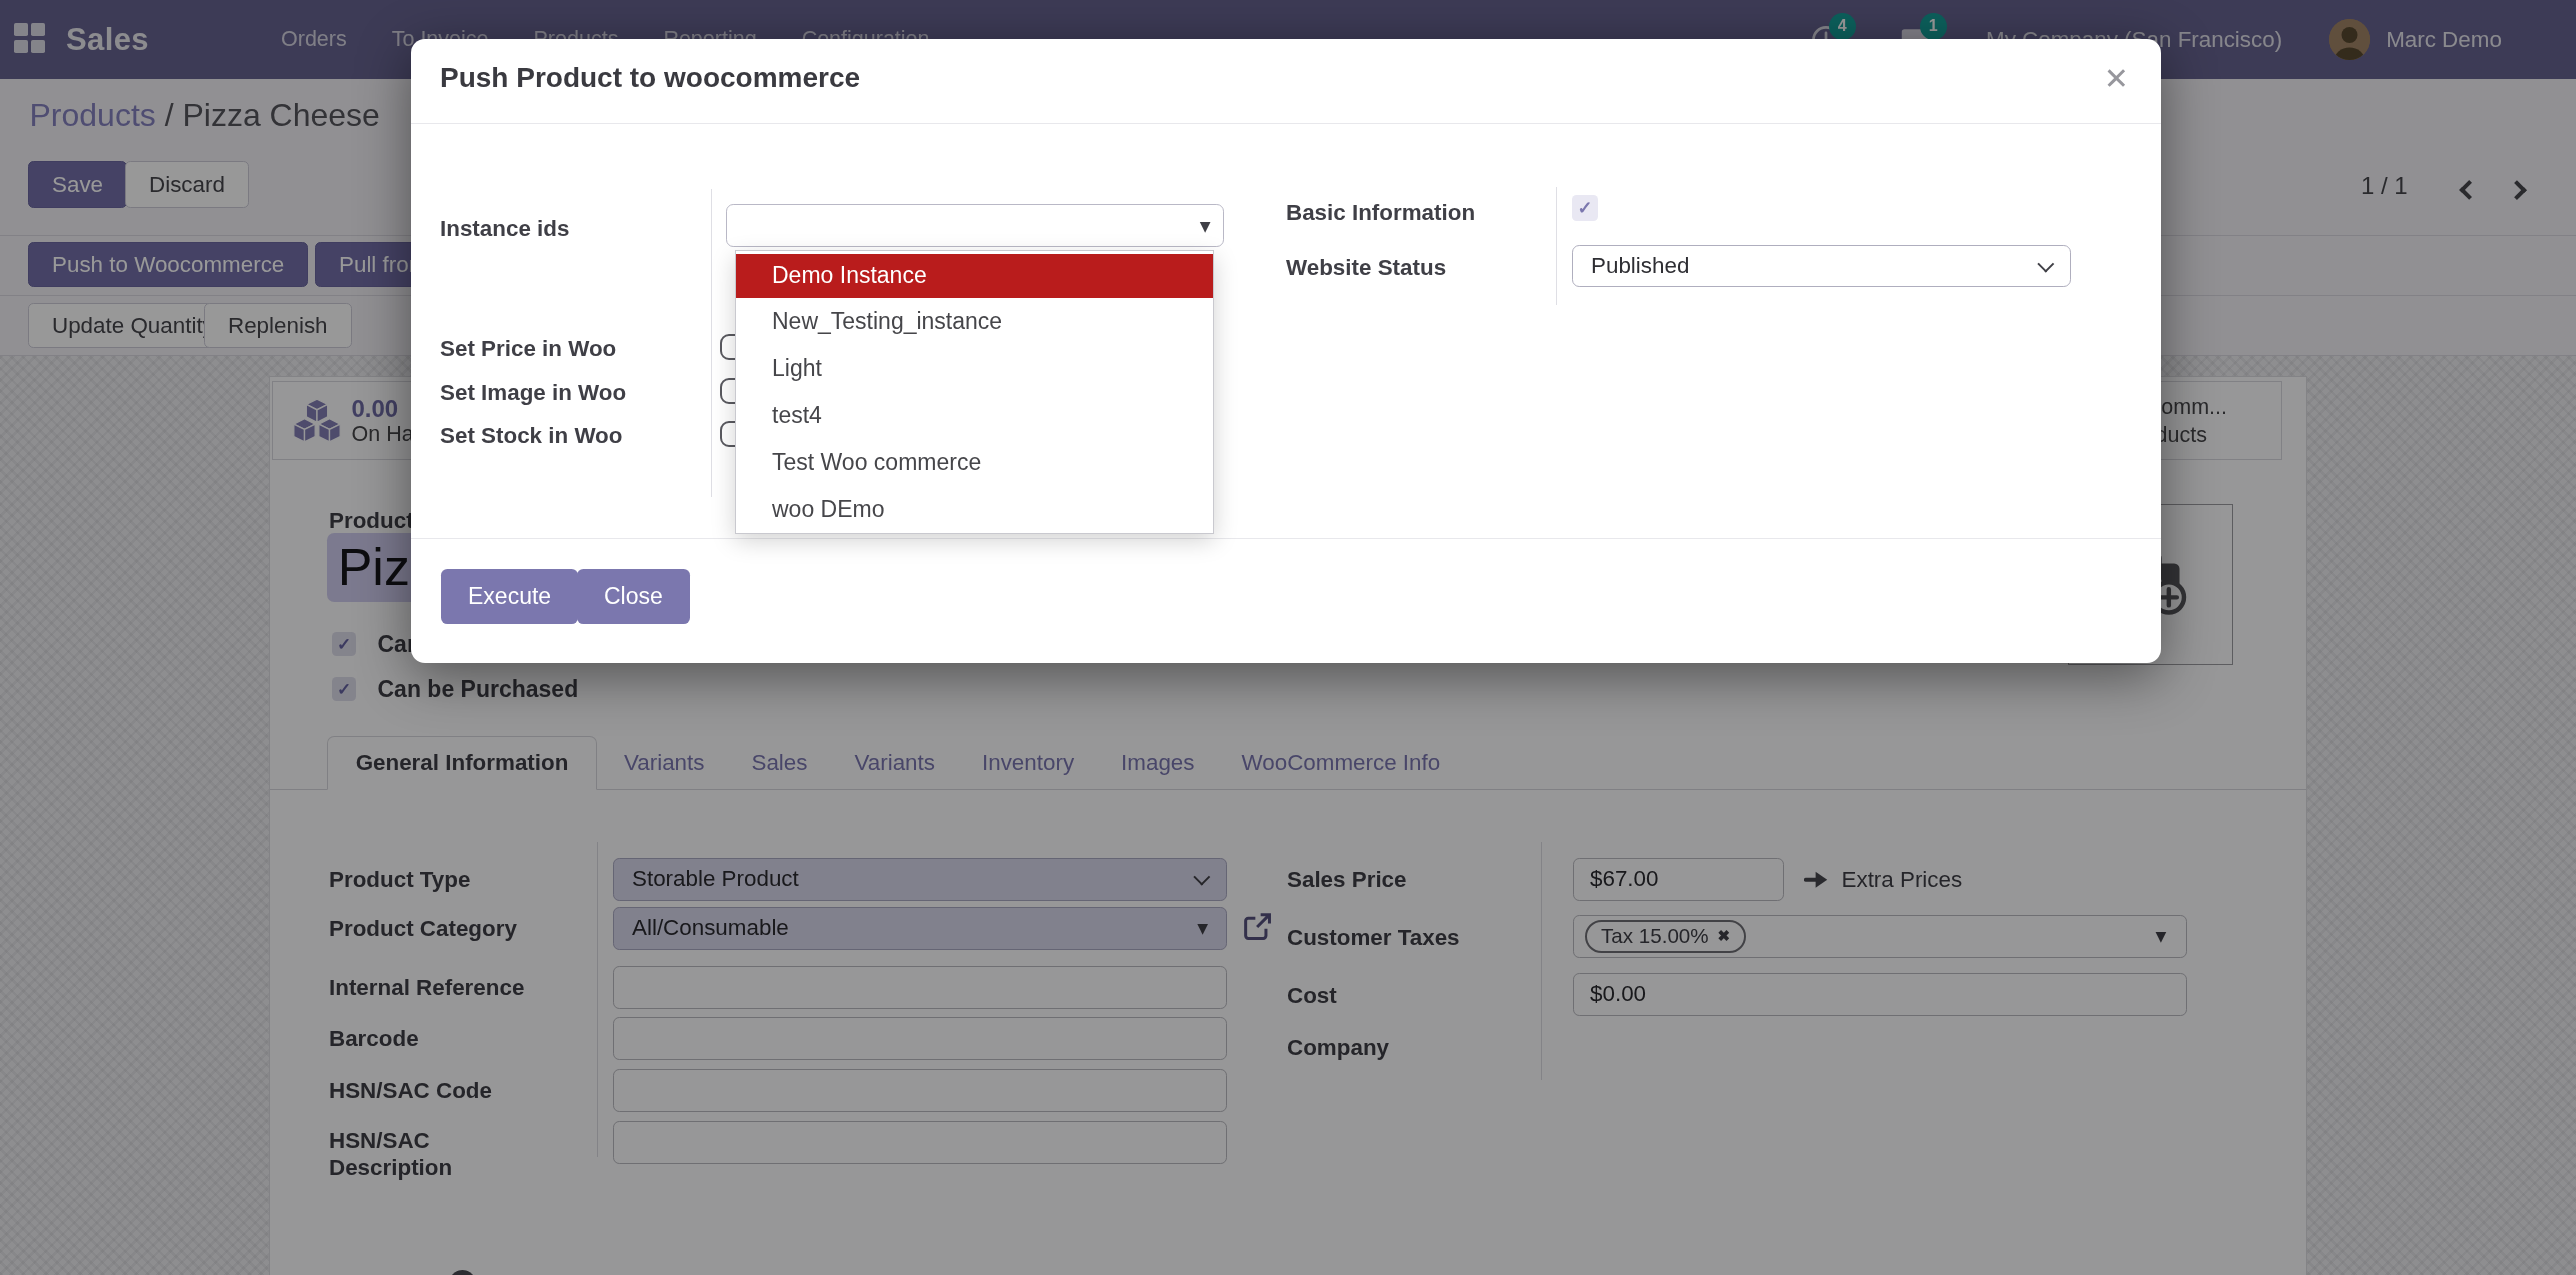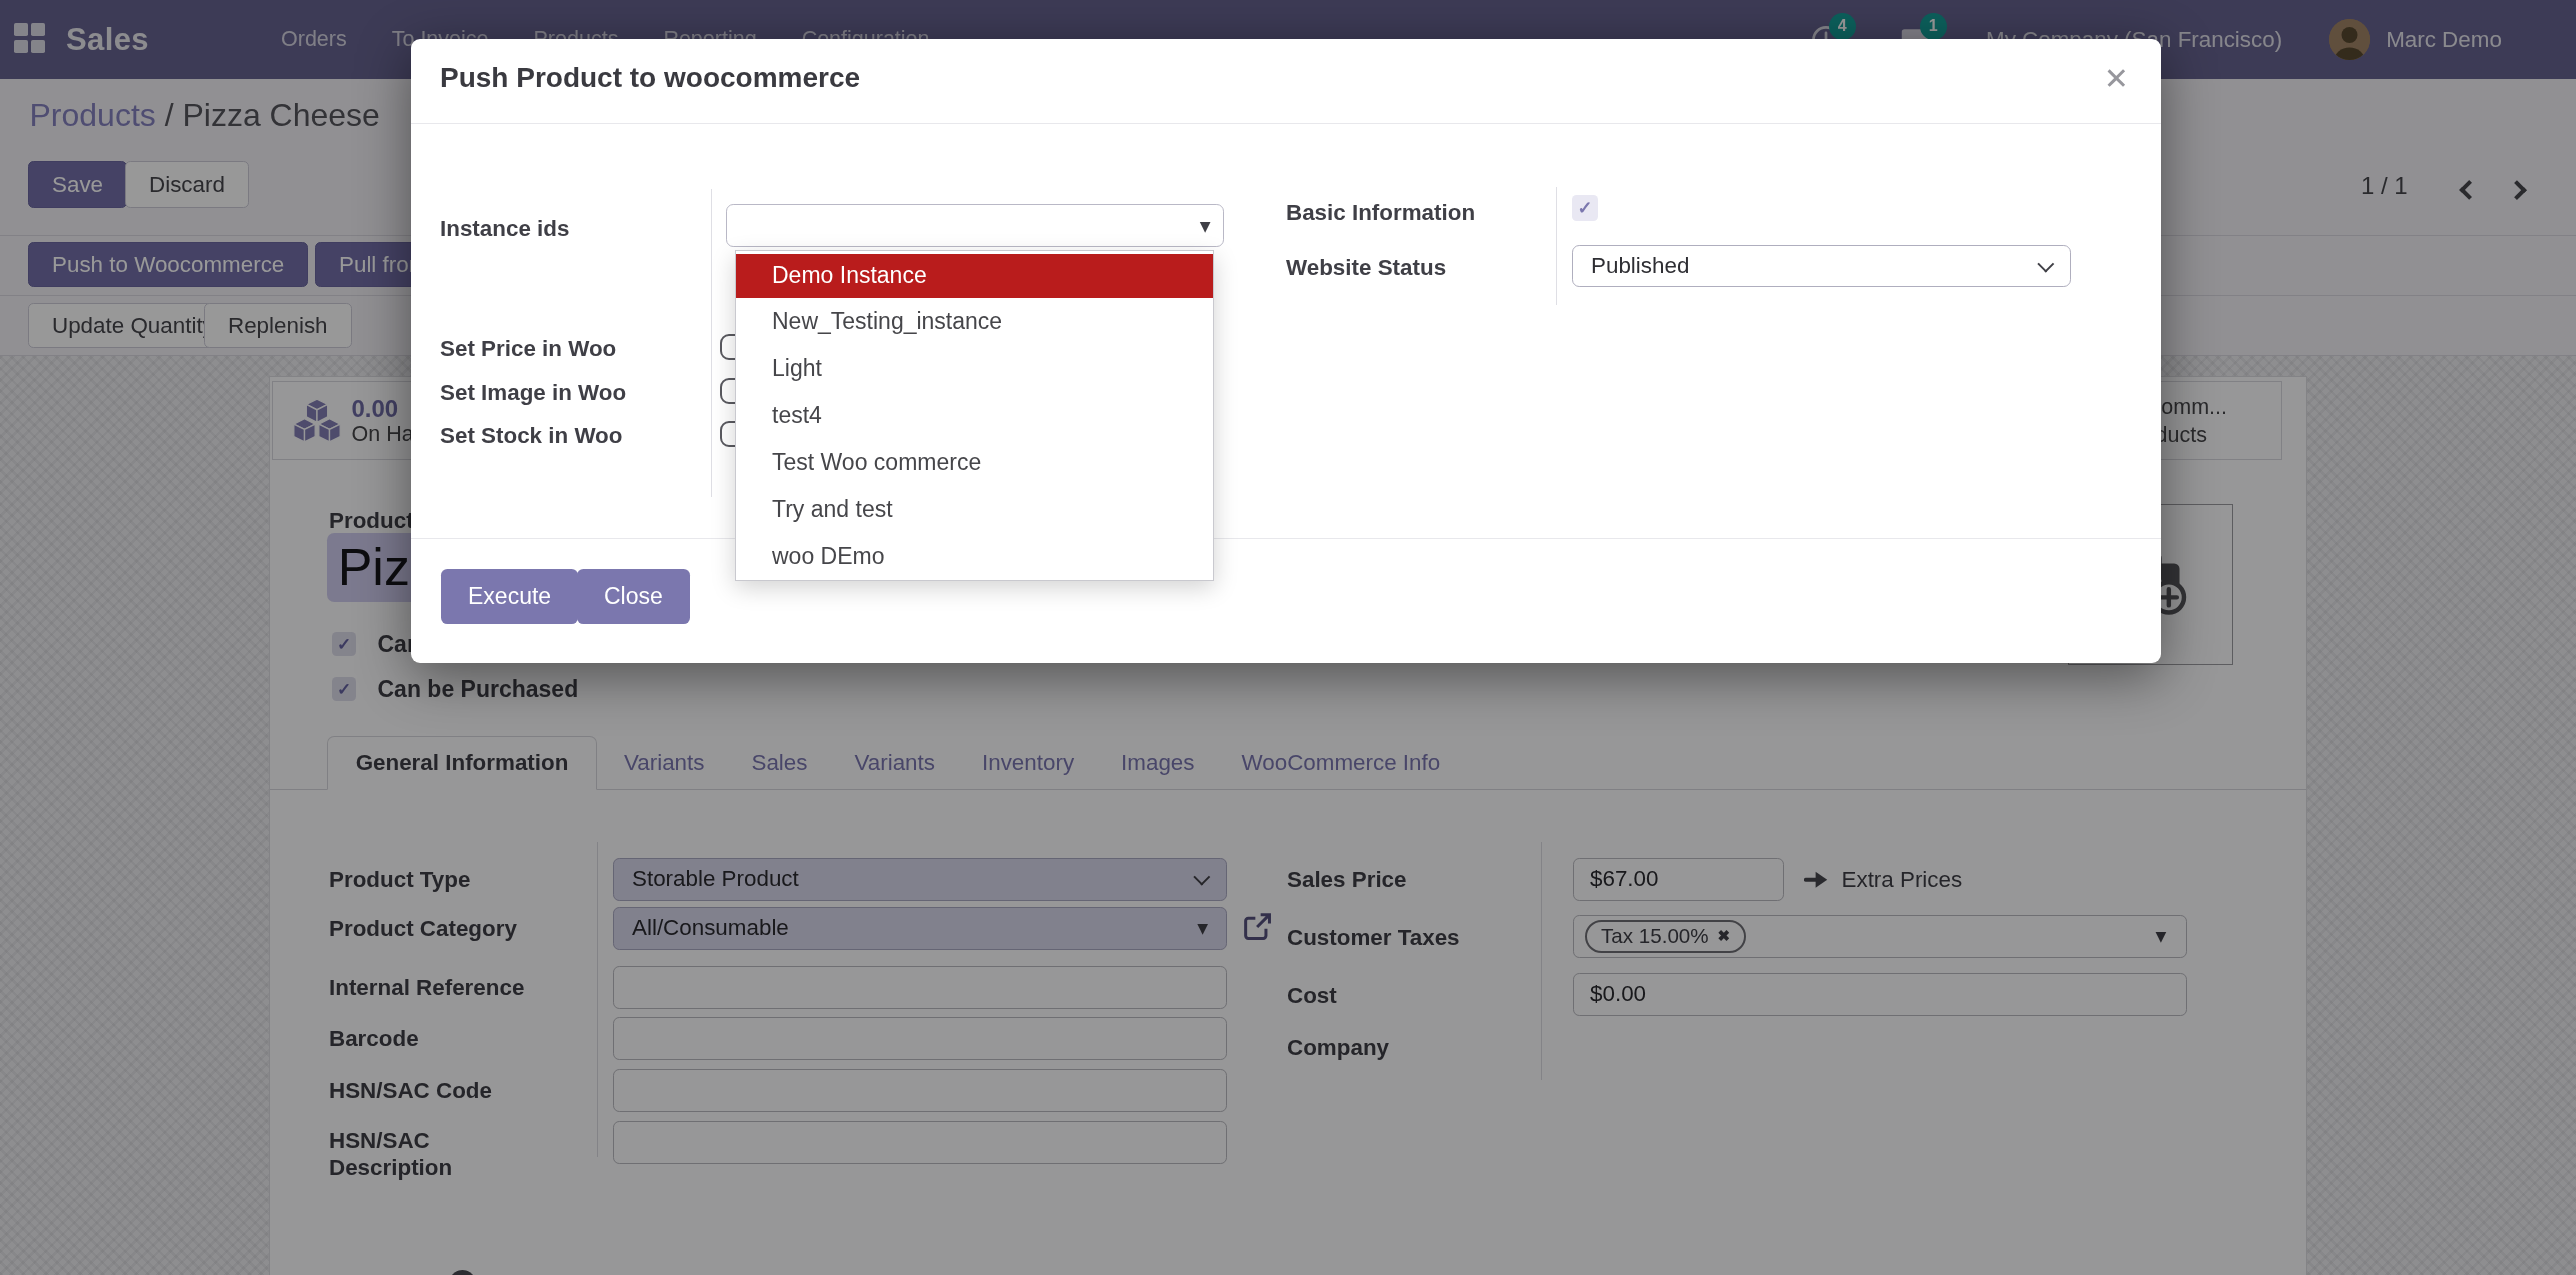--- a/index.html
+++ b/index.html
@@ -86,21 +86,21 @@
   .tagfield{justify-content:flex-start;cursor:pointer;background:transparent;border:0.9px solid #B9B9C0;}
   .tag{display:flex;align-items:center;gap:9px;border:2.7px solid #6F6F75;border-radius:19.7px;
     padding:2.7px 14.3px;font-size:20.6px;color:#3F3F46;}
   .tag .x{font-size:15px;font-weight:700;color:#3F3F46;cursor:pointer;}
   .tagcaret{position:absolute;right:19.7px;}
   .chatter-avatar{position:absolute;left:179px;top:893px;width:27px;height:27px;border-radius:50%;background:#4A4A52;}
 
   
   .backdrop{position:absolute;inset:0;background:rgba(0,0,0,.40);}
   .modal{position:absolute;left:411px;top:39px;width:1750px;height:624px;background:#fff;
-    border-radius:9px;box-shadow:0 12.5px 54px rgba(0,0,0,.45);}
+    border-radius:14px;box-shadow:0 12.5px 54px rgba(0,0,0,.45);}
   .m-title{position:absolute;left:29px;top:23px;font-size:28px;font-weight:600;color:#3A3A40;}
   .m-close{position:absolute;right:32px;top:21.5px;font-size:30px;color:#97979D;cursor:pointer;}
   .m-div{position:absolute;left:0;width:100%;height:0.9px;background:#E8E8EC;}
   .m-hdiv{top:84px;} .m-fdiv{top:499px;}
   .m-vsep{position:absolute;width:0.9px;background:#DFDFE5;}
   .m-label{position:absolute;font-size:22.4px;font-weight:700;color:#3F3F46;white-space:nowrap;}
   .m-select{position:absolute;left:315px;top:165px;width:498px;height:43px;border:0.9px solid #B9B8C6;
     border-radius:7.2px;display:flex;align-items:center;justify-content:flex-end;padding-right:12.5px;cursor:pointer;}
   .m-check{position:absolute;left:1161px;top:156px;width:26px;height:26px;border-radius:4.5px;background:#E9E8F3;
     color:#7B77AE;font-size:18px;font-weight:700;display:flex;align-items:center;justify-content:center;cursor:pointer;}
@@ -341,19 +341,18 @@
     <div class="m-btn" style="left:30px;">Execute</div>
     <div class="m-btn" style="left:166px;">Close</div>
 
     <div class="dropdown">
 
     <div class="opt selected">Demo Instance</div>
         <div class="opt">New_Testing_instance</div>
         <div class="opt">Light</div>
         <div class="opt">test4</div>
         <div class="opt">Test Woo commerce</div>
-        <div class="opt">Try and test</div>
         <div class="opt">woo DEmo</div>
       </div>
   </div>
 
 </div>
 
 
 </body></html>

